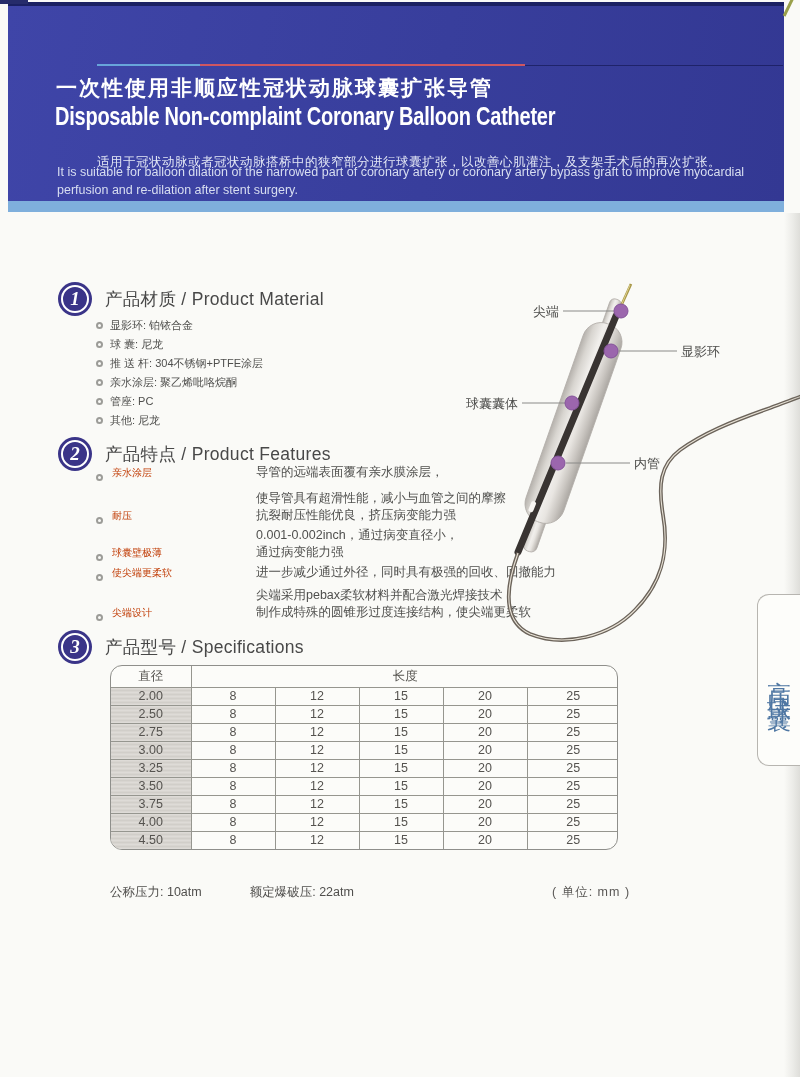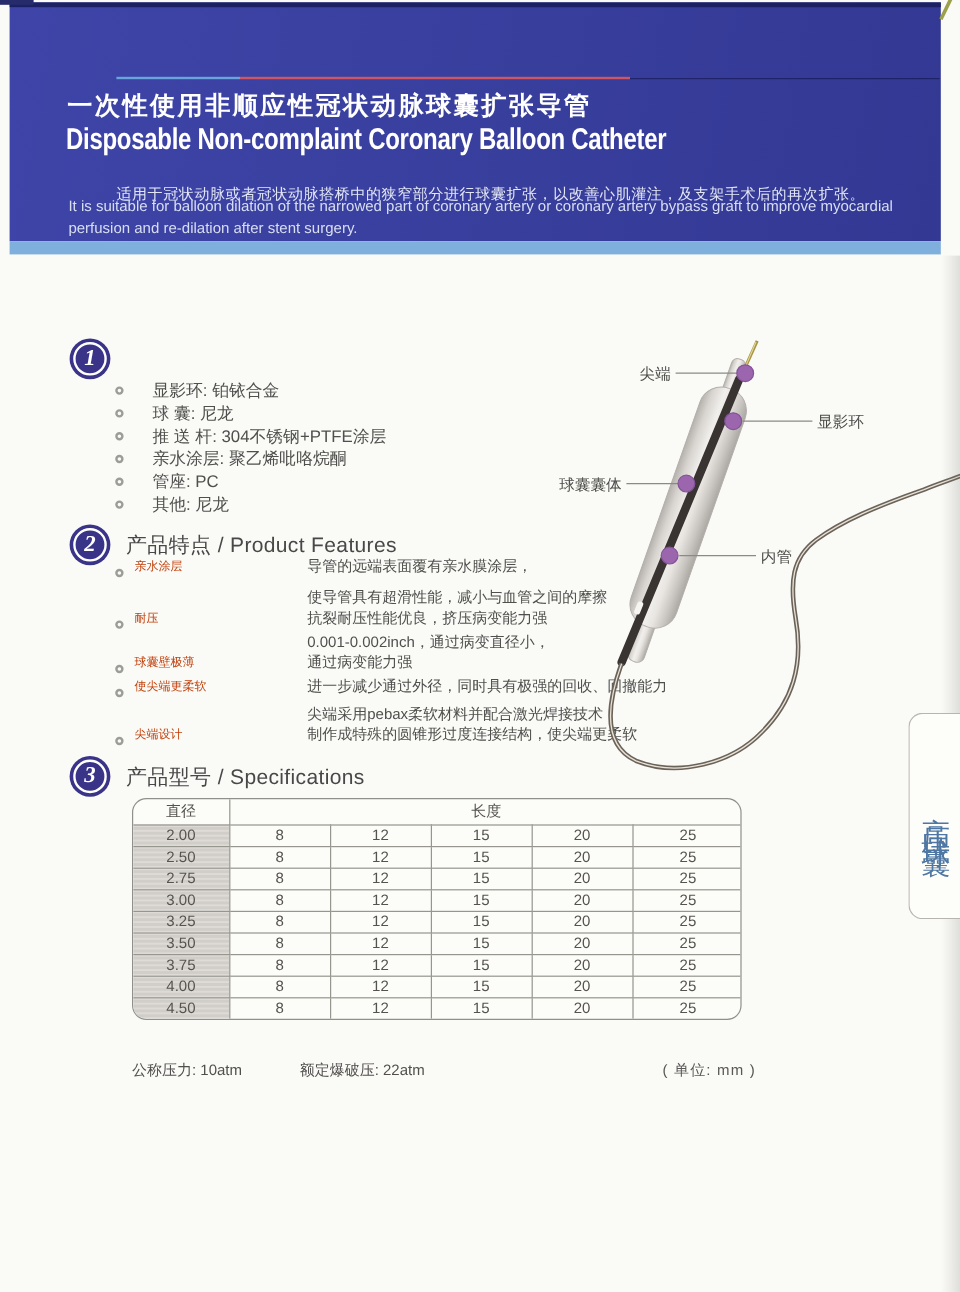--- a/index.html
+++ b/index.html
@@ -32,21 +32,21 @@
   .badge { position:relative; width:34px; height:34px; border-radius:50%; background:#3a3488; flex:0 0 34px;
     display:flex; align-items:center; justify-content:center; }
   .badge::after { content:""; position:absolute; inset:3px; border:2px solid #fff; border-radius:50%; }
   .badge span { position:relative; z-index:1; color:#fff; font-weight:bold; font-style:italic; font-size:19px;
     font-family:"Liberation Serif", serif; }
   .sec-title { font-size:17.5px; color:#484848; letter-spacing:.3px; }
   
   .ring { display:inline-block; width:7px; height:7px; border:2px solid #9c9c98; border-radius:50%; flex:0 0 7px; }
   
   .mat-list { position:absolute; left:96px; top:316px; list-style:none; }
-  .mat-list li { display:flex; align-items:center; gap:24px; height:19px; font-size:14px; color:#4f4f4d; }
+  .mat-list li { display:flex; align-items:center; gap:7px; height:19px; font-size:11px; color:#4f4f4d; }
   
   .feat-list { position:absolute; left:96px; top:464px; }
   .feat-row { display:flex; margin-bottom:3px; }
   .feat-row:nth-child(1) { margin-bottom:9px; }
   .feat-row:nth-child(4) { margin-bottom:6px; }
   .feat-label { width:160px; flex:0 0 160px; display:flex; align-items:flex-end; gap:9px;
     font-size:10px; color:#c2410c; line-height:17px; }
   .feat-label .ring { margin-top:4px; }
   .feat-desc { width:345px; font-size:12.5px; color:#4f4f4d; line-height:17px; white-space:pre-line; }
   
@@ -86,20 +86,21 @@
       <span>It is suitable for balloon dilation of the narrowed part of coronary artery or coronary artery bypass graft to improve myocardial</span><br>
       <span>perfusion and re-dilation after stent surgery.</span>
     </p>
   </header>
   <div class="stripe"></div>
 
   <div class="sec-head" style="top:282px;">
     <div class="badge">
         <span>1</span>
       </div>
+    <div class="sec-title">产品材质 / Product Material</div>
   </div>
   <ul class="mat-list" id="mat-list">
       <li>
         <span class="ring"></span>
         <span>显影环: 铂铱合金</span>
       </li>
       <li>
         <span class="ring"></span>
         <span>球 囊: 尼龙</span>
       </li>

